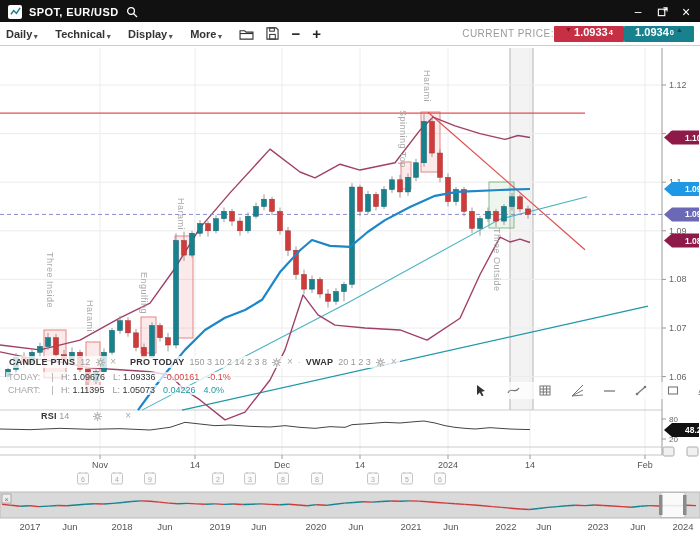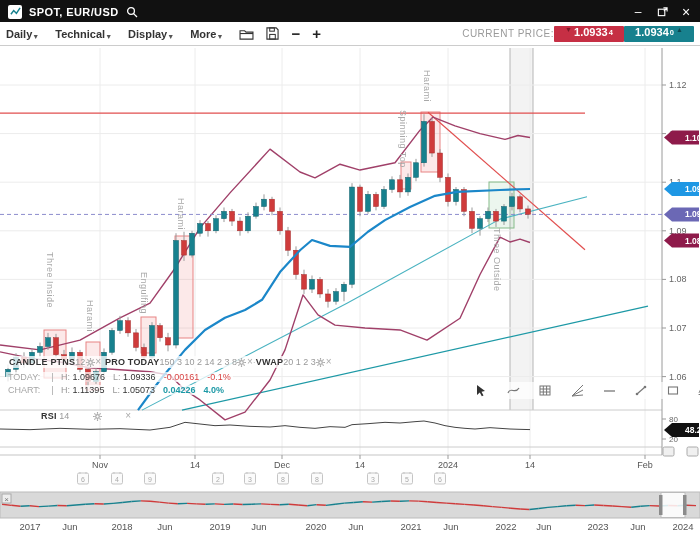--- a/index.html
+++ b/index.html
@@ -20,34 +20,34 @@
   .caret{font-size:7px;color:#555;}
   .tb-ico{margin-right:12px;color:#333;display:flex;align-items:center;}
   .tb-math{font-size:15px;font-weight:bold;color:#222;margin-right:12px;line-height:1;}
   .cp-wrap{margin-left:auto;display:flex;align-items:center;}
   .cp-label{font-size:10px;color:#9a9a9a;letter-spacing:.5px;}
   .badge{height:16px;min-width:60px;border-radius:1px;color:#fff;font-size:11px;font-weight:bold;
     display:flex;align-items:flex-start;justify-content:center;padding:0 5px;position:relative;}
   .pip{font-size:7.5px;position:relative;top:2.5px;margin-left:1px;}
   .tickmark{font-size:7px;line-height:1;}
   
-  .legend1{position:absolute;top:356px;left:6px;z-index:3;display:flex;align-items:flex-end;
+  .legend1{position:absolute;top:356px;left:6px;z-index:3;display:flex;align-items:flex-end;gap:5px;
     font-size:9px;color:#999;background:rgba(255,255,255,.78);padding:1px 3px;white-space:nowrap;}
   .ind-name{font-weight:bold;color:#333;letter-spacing:.2px;}
   .ind-params{color:#999;}
   .mini-x{color:#aaa;font-size:10px;line-height:1;cursor:default;}
   .dotsep{color:#bbb;}
   .legrow{position:absolute;left:6px;z-index:3;display:flex;align-items:center;gap:8px;font-size:9px;
     background:rgba(255,255,255,.72);padding:0 2px;white-space:nowrap;}
   .lr-label{color:#a5a5a5;width:36px;}
   .lr-bar{width:1px;height:9px;background:#bbb;}
   .hl{color:#999;}
   .val{color:#333;}
   .neg{color:#d84343;}
-  .pos{color:#1d99a6;font-weight:bold;}
+  .pos{color:#1d99a6;}
   .drawtools{position:absolute;top:382px;left:472px;z-index:3;display:flex;align-items:center;gap:17px;
     background:rgba(255,255,255,.7);padding:1px 2px;}
   .tool{width:15px;height:15px;display:flex;align-items:center;justify-content:center;color:#777;cursor:default;}
   .tool-sep{width:1px;height:12px;background:#999;margin:0 2px;}
   .rsi-legend{position:absolute;top:411px;left:0;z-index:3;display:flex;align-items:center;gap:23px;
     font-size:9px;color:#999;background:rgba(255,255,255,.7);margin-left:41px;}
   .ann{position:absolute;z-index:2;writing-mode:vertical-rl;font-size:9px;color:#a8a8a8;letter-spacing:.5px;white-space:nowrap;}
   .gearsvg{display:block;}
 </style>
 </head>

